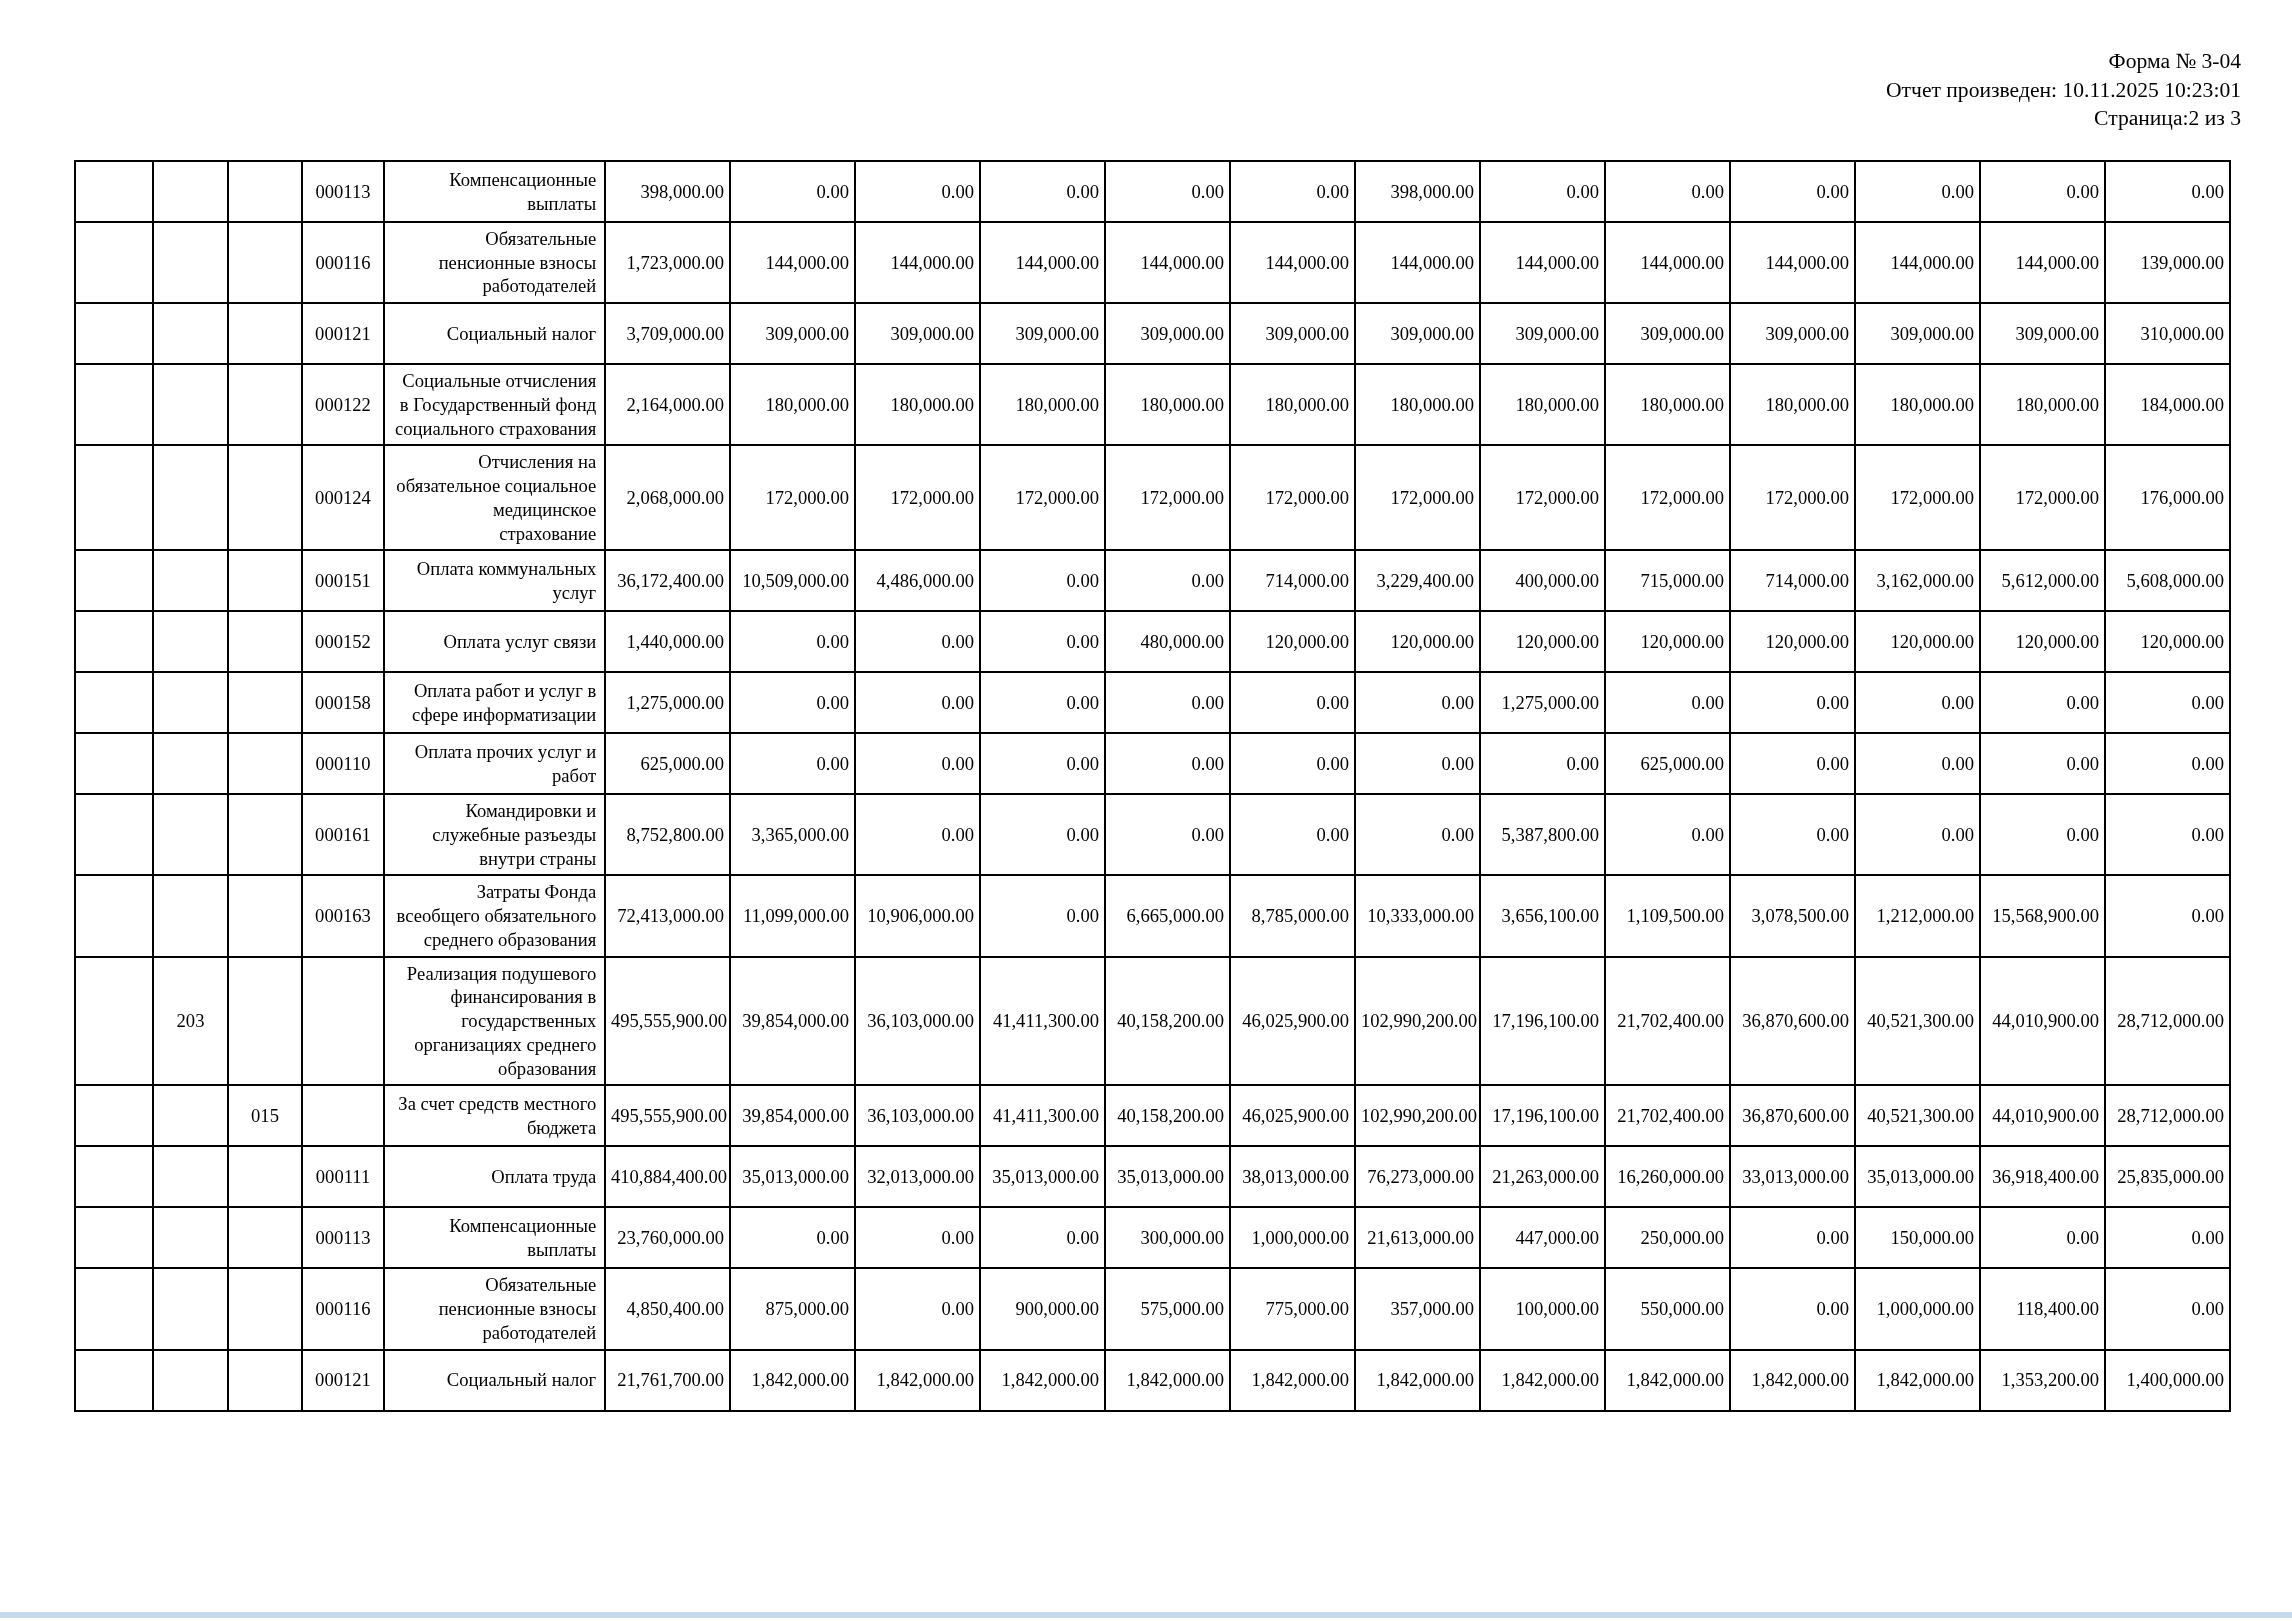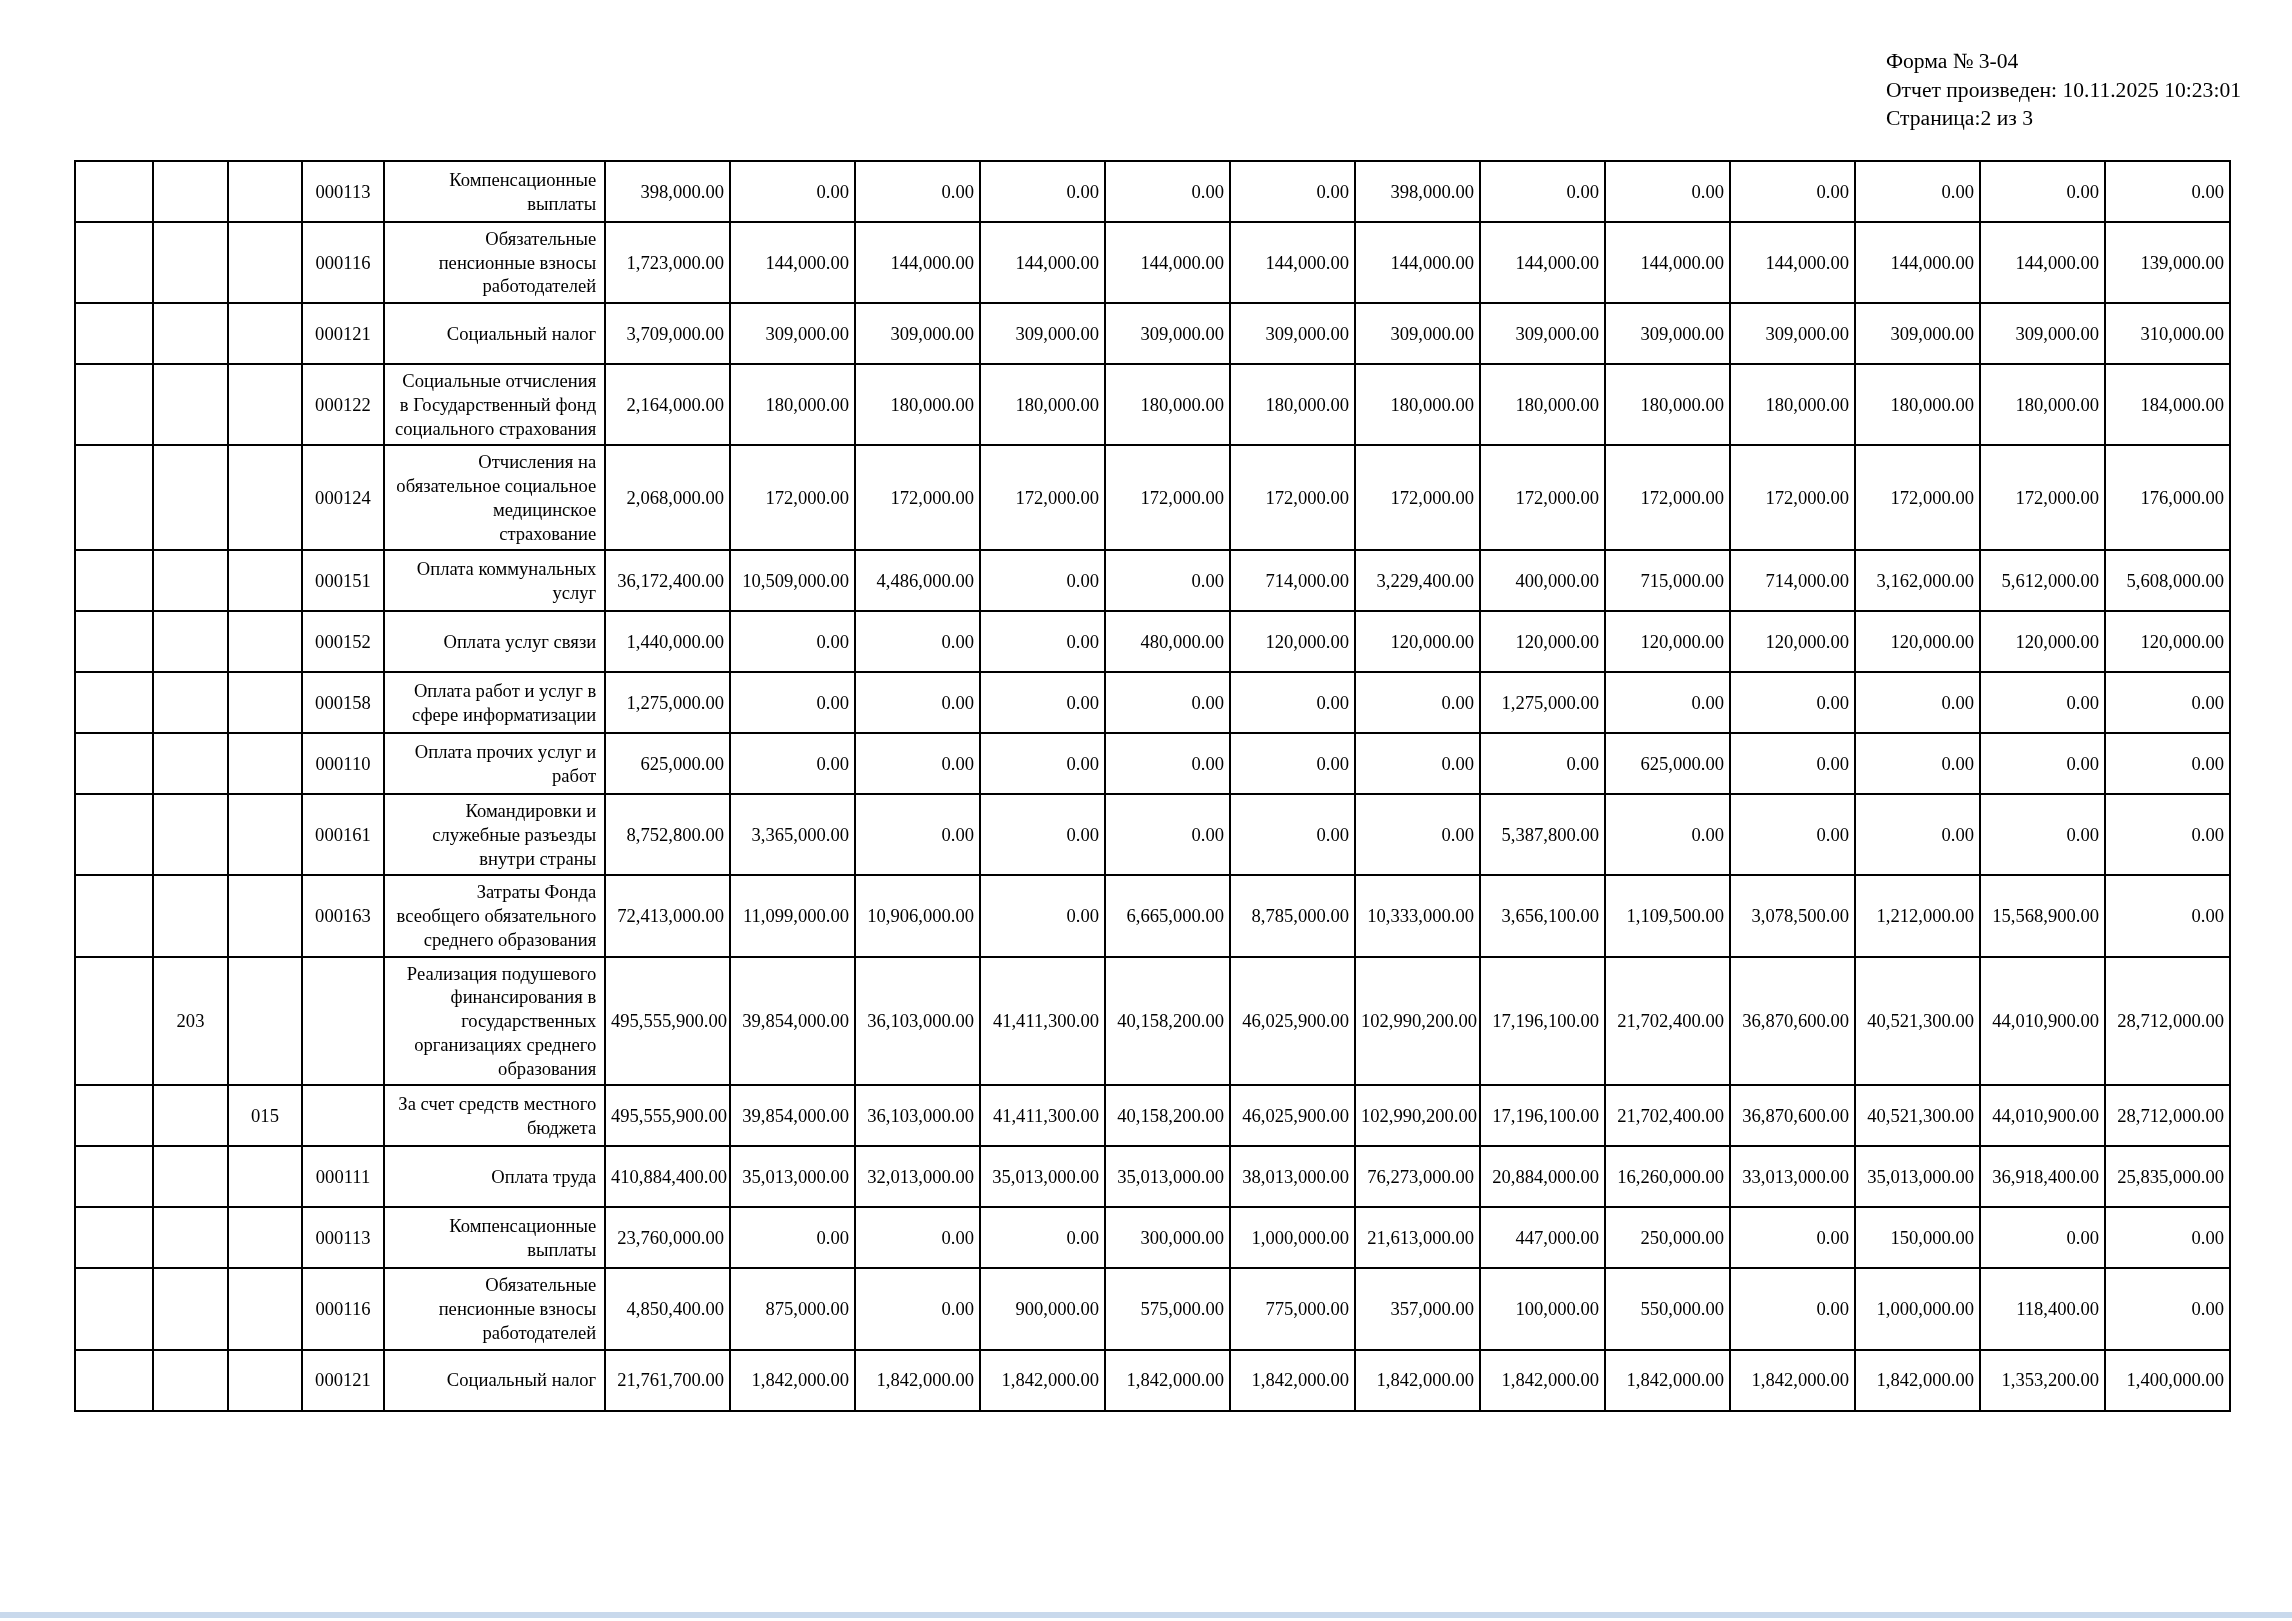--- a/index.html
+++ b/index.html
@@ -9,20 +9,21 @@
     height: 1621px;
     position: relative;
     font-family: "Liberation Serif", "DejaVu Serif", serif;
     color: #000000;
     overflow: hidden;
   }
   .page-header {
     position: absolute;
     top: 47px;
     right: 52px;
+    text-align: right;
     font-size: 21.6px;
     line-height: 1.32;
     white-space: nowrap;
   }
   table.report {
     position: absolute;
     left: 74px;
     top: 160px;
     width: 1932px;
     border-collapse: collapse;
@@ -356,21 +357,21 @@
         <td class="code"></td>
         <td class="code">000111</td>
         <td class="name">Оплата труда</td>
         <td class="num">410,884,400.00</td>
         <td class="num">35,013,000.00</td>
         <td class="num">32,013,000.00</td>
         <td class="num">35,013,000.00</td>
         <td class="num">35,013,000.00</td>
         <td class="num">38,013,000.00</td>
         <td class="num">76,273,000.00</td>
-        <td class="num">20,884,000.00</td>
+        <td class="num">21,263,000.00</td>
         <td class="num">16,260,000.00</td>
         <td class="num">33,013,000.00</td>
         <td class="num">35,013,000.00</td>
         <td class="num">36,918,400.00</td>
         <td class="num">25,835,000.00</td>
       </tr>
       <tr>
         <td class="code"></td>
         <td class="code"></td>
         <td class="code"></td>

